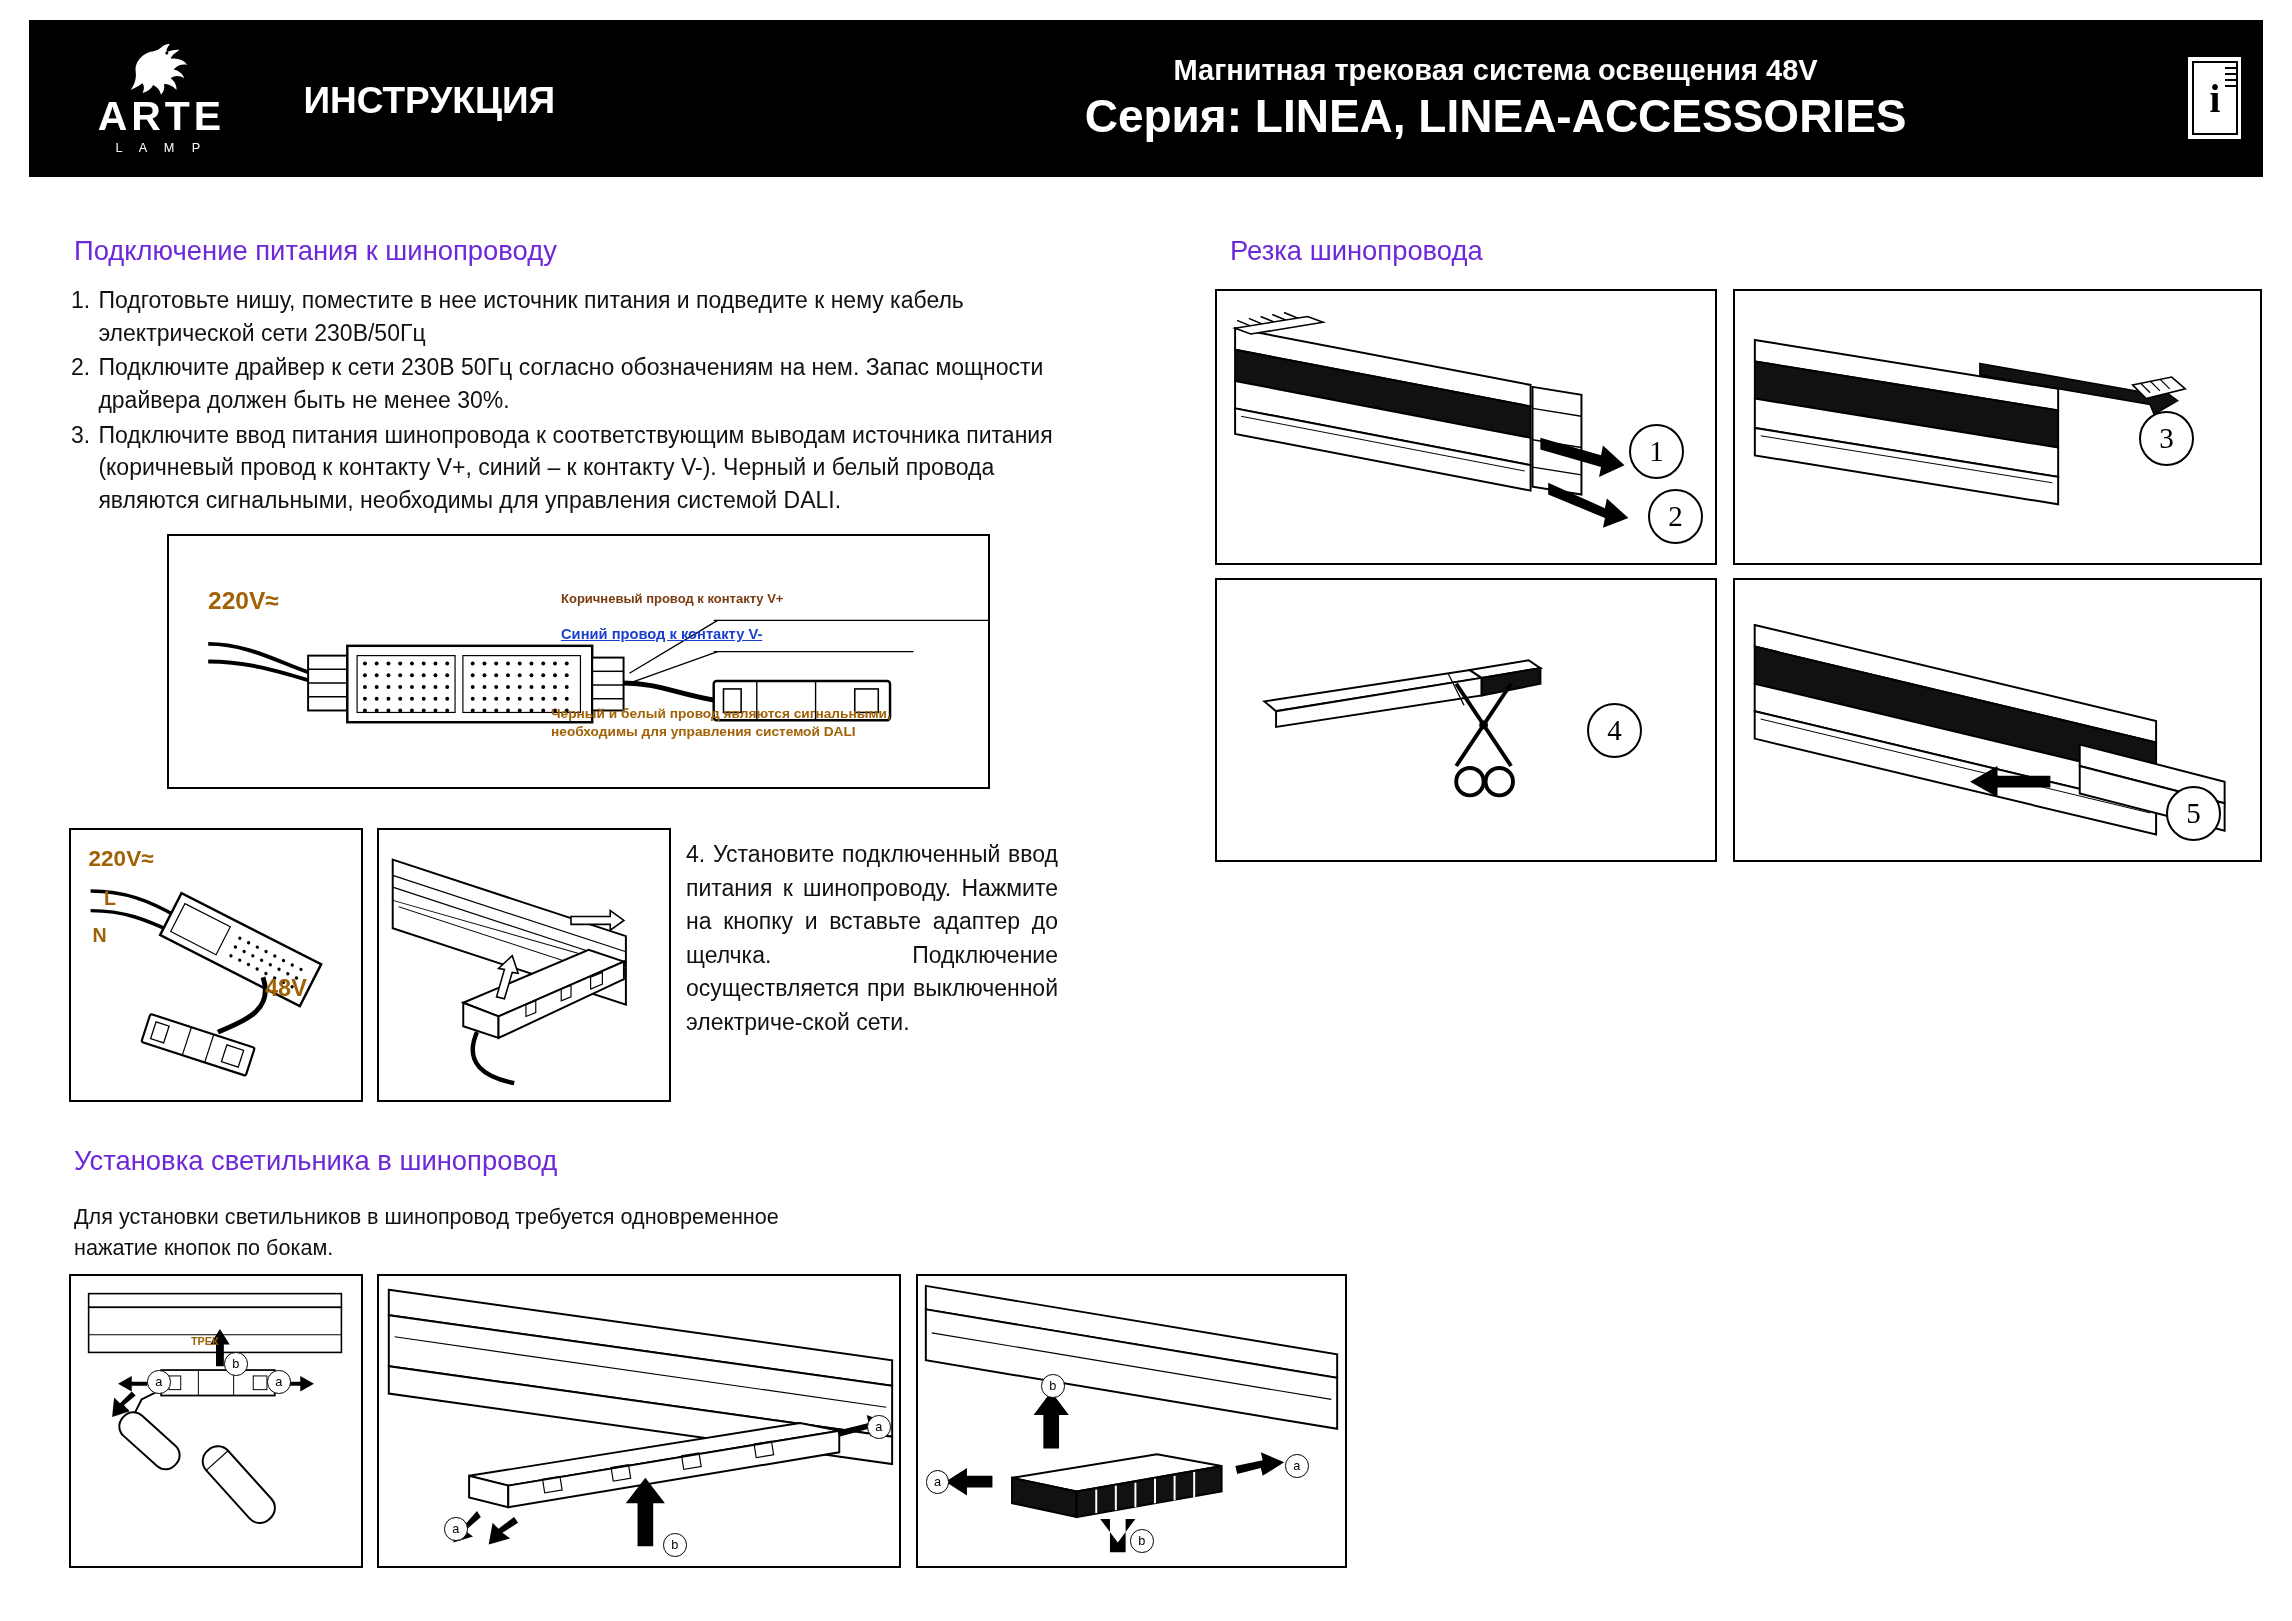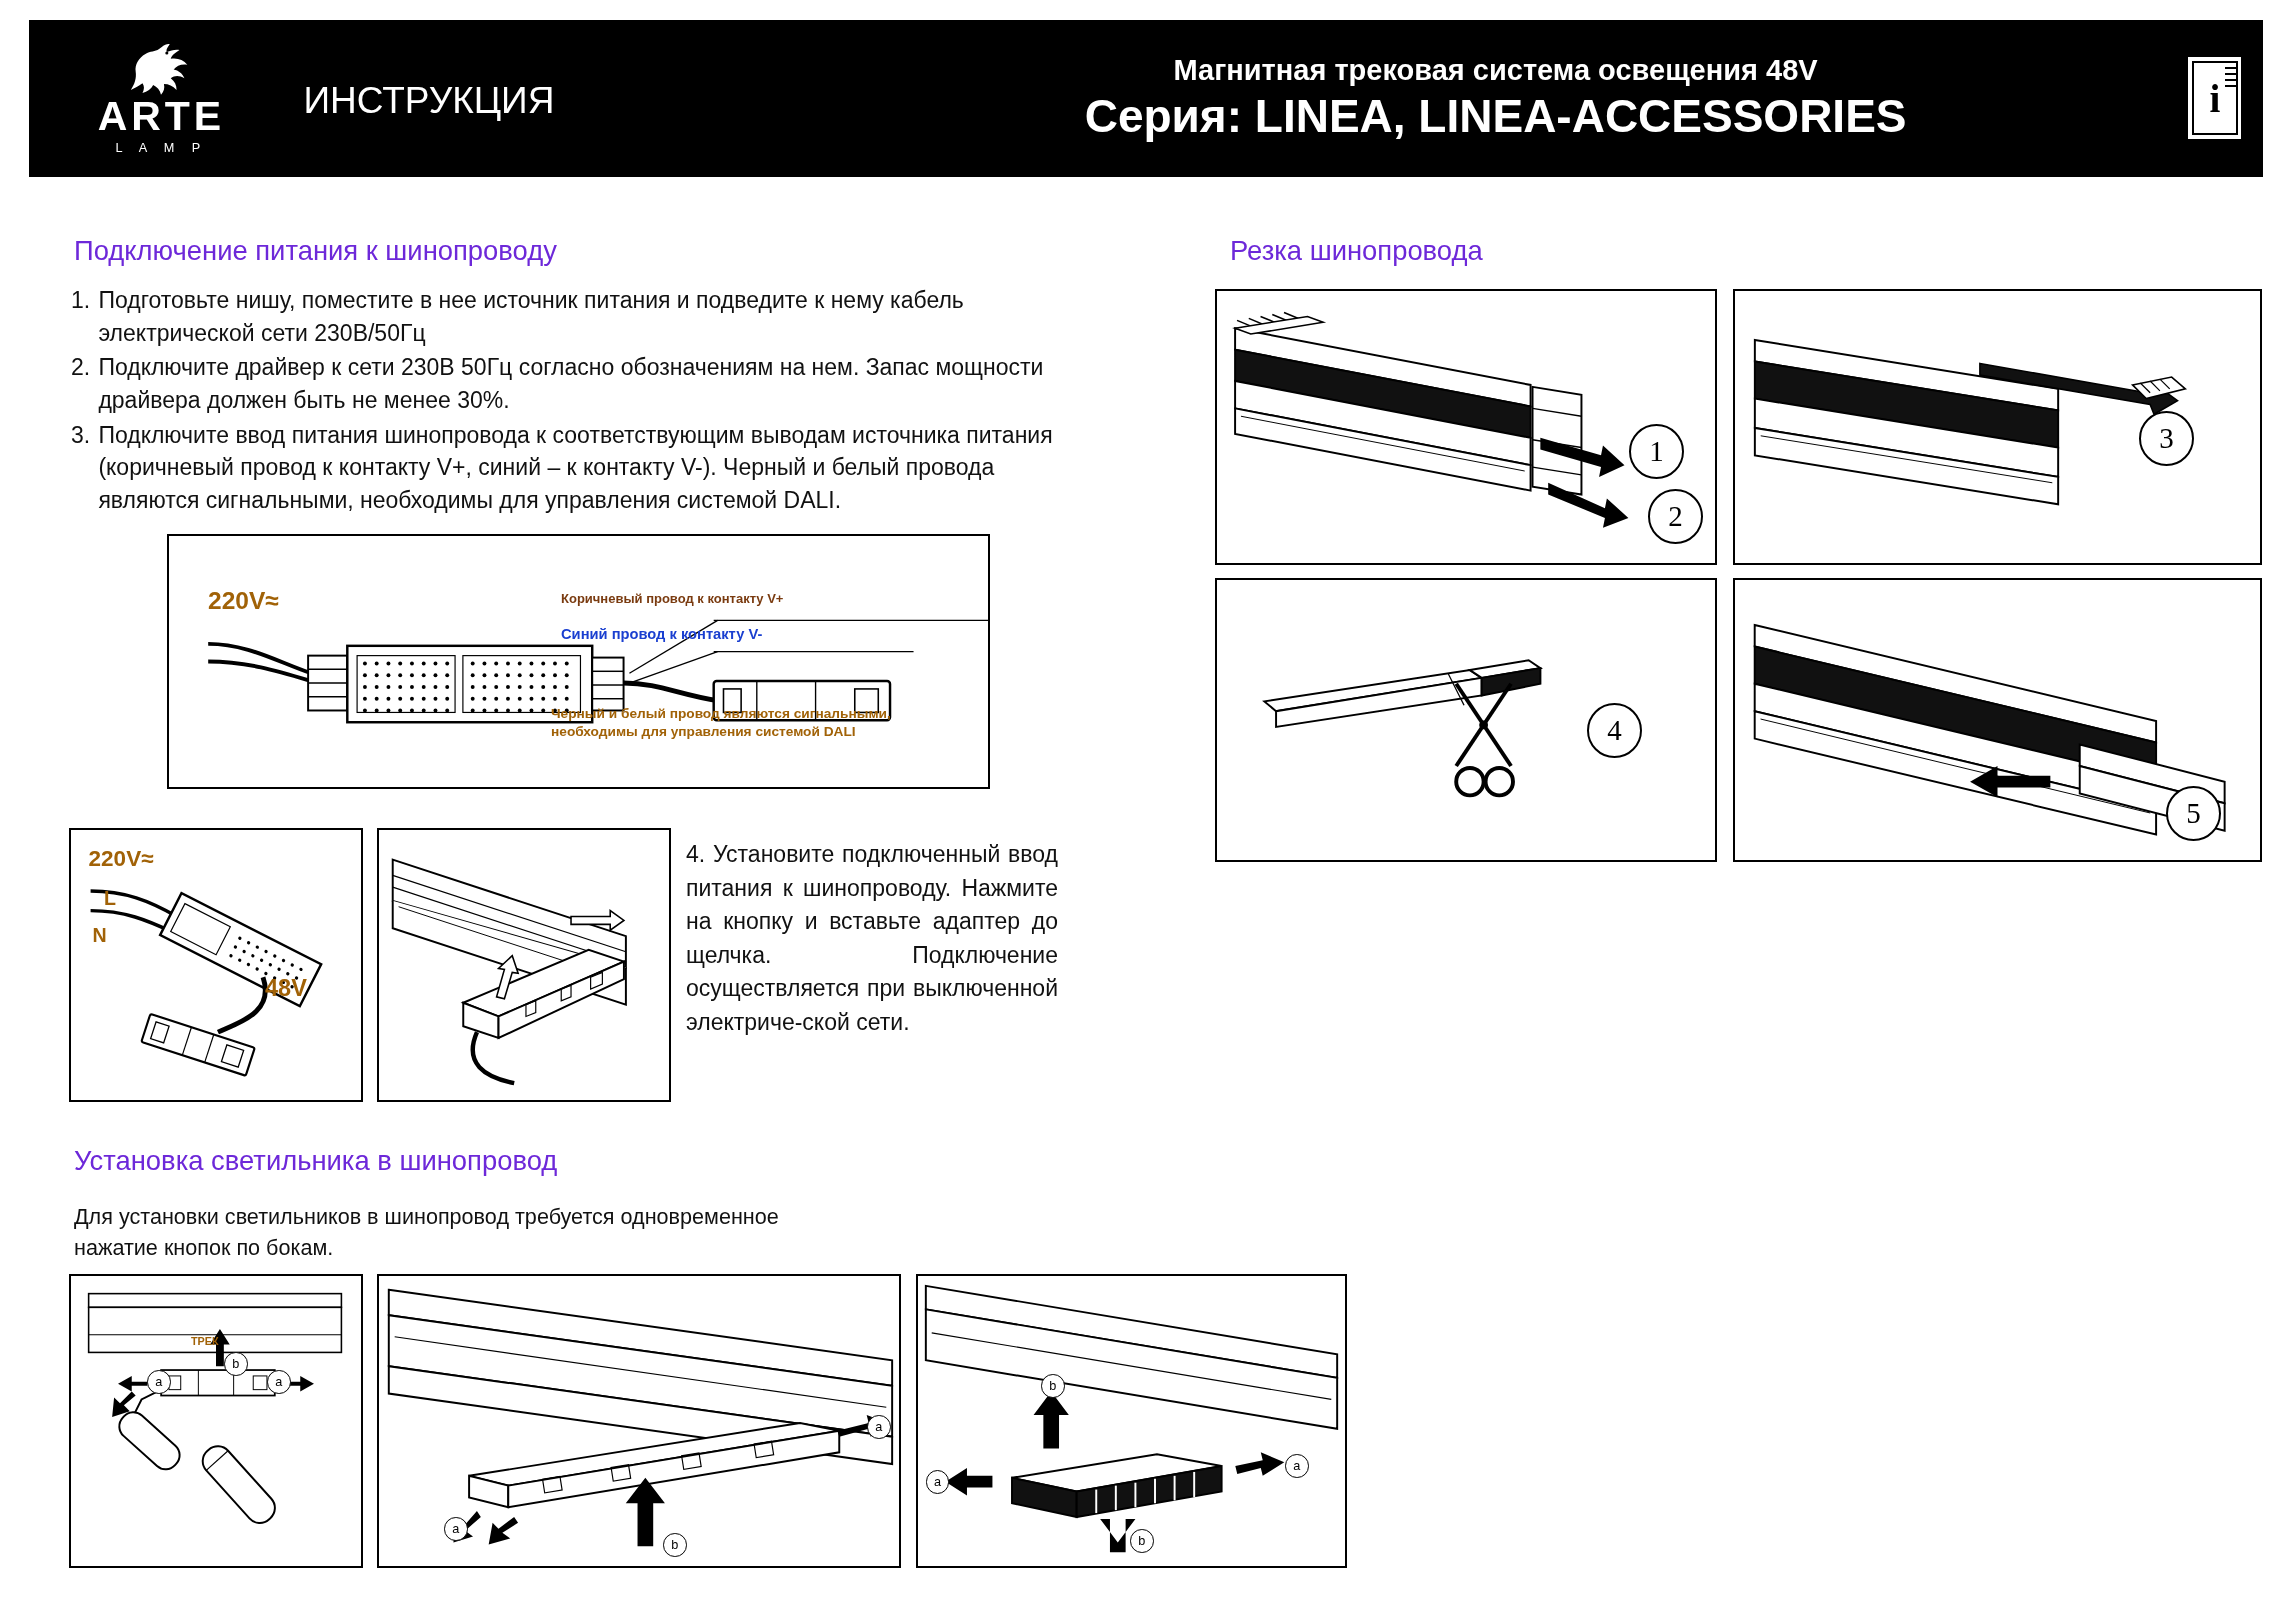--- a/index.html
+++ b/index.html
@@ -66,21 +66,21 @@
     padding-left: 19.6px;
   }
   .title-en {
     font-size: 30px;
     font-weight: bold;
     letter-spacing: 1.5px;
     line-height: 1.1;
   }
   .title-ru {
     font-size: 37px;
-    font-weight: normal;
+    font-weight: bold;
     line-height: 1.15;
     margin-top: 6px;
   }
   .head-right {
     flex: 1;
     text-align: center;
     padding-right: 19.6px;
   }
   .head-line1 {
     font-size: 29px;
@@ -399,21 +399,21 @@
       <line x1="600" y1="148" x2="600" y2="188" stroke="#000" stroke-width="1.4"></line>
       <line x1="660" y1="148" x2="660" y2="188" stroke="#000" stroke-width="1.4"></line>
 
       <path d="M470 140 L560 86" stroke="#000" stroke-width="1.4" fill="none"></path>
       <path d="M470 150 L560 118" stroke="#000" stroke-width="1.4" fill="none"></path>
       <line x1="556" y1="86" x2="836" y2="86" stroke="#000" stroke-width="1.2"></line>
       <line x1="556" y1="118" x2="760" y2="118" stroke="#000" stroke-width="1.2"></line>
     </svg>
     <div class="lbl lbl-b" style="left:39px; top:51px; font-size:24.5px;">220V≈</div>
     <div class="lbl lbl-brown" style="left:392px; top:55px;">Коричневый провод к контакту V+</div>
-    <div class="lbl lbl-blue" style="left:392px; top:90px;">Синий провод к контакту V-</div>
+    <div class="lbl lbl-blue" style="left:392px; top:90px;text-decoration:underline;">Синий провод к контакту V-</div>
     <div class="lbl lbl-small" style="left:382px; top:169px; width:382px;">Черный и белый провод являются сигнальными, необходимы для управления системой DALI</div>
   </div>
 
   <div class="panel" style="left:69px; top:828px; width:294px; height:274px;">
     <svg width="290" height="271" viewBox="0 0 296 276" xmlns="http://www.w3.org/2000/svg">
       <path d="M20 62 C55 62 80 72 108 88" stroke="#000" stroke-width="3.5" fill="none"></path>
       <path d="M20 82 C55 82 78 92 104 104" stroke="#000" stroke-width="3.5" fill="none"></path>
       <g transform="rotate(27 150 110)">
         <rect x="96" y="86" width="160" height="48" fill="#fff" stroke="#000" stroke-width="2.5"></rect>
         <rect x="104" y="94" width="52" height="32" fill="none" stroke="#000" stroke-width="1.2"></rect>

